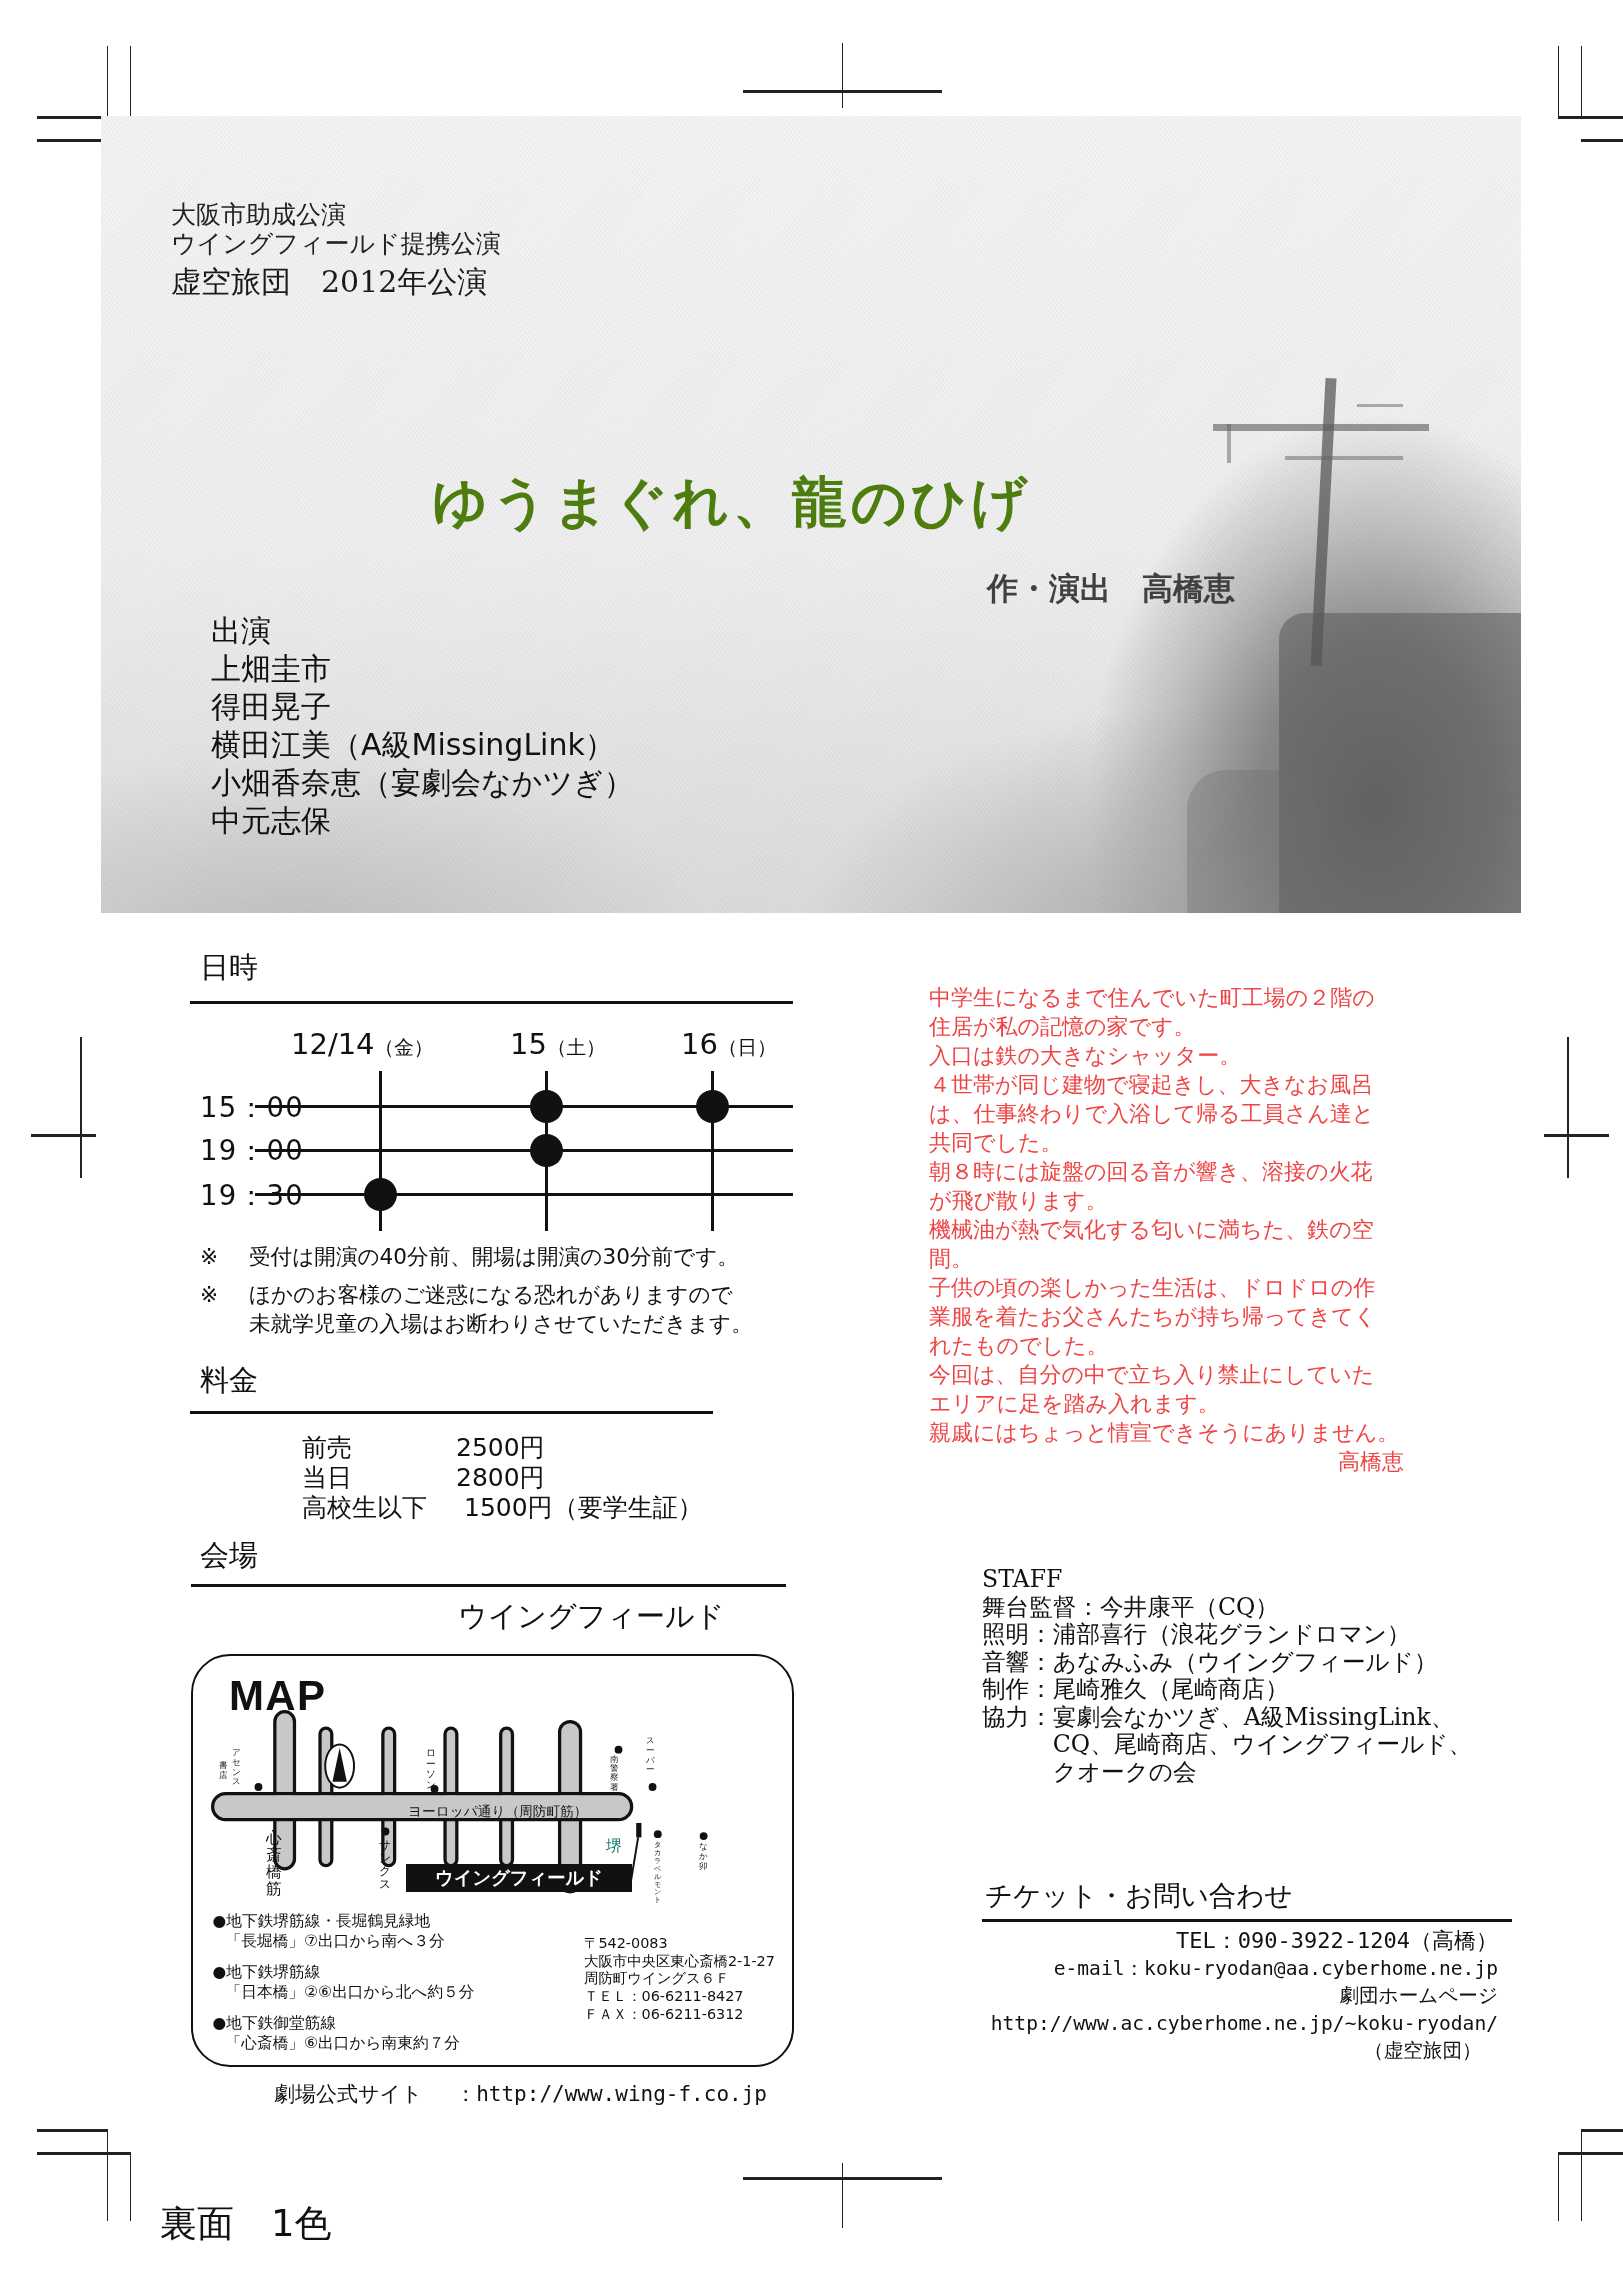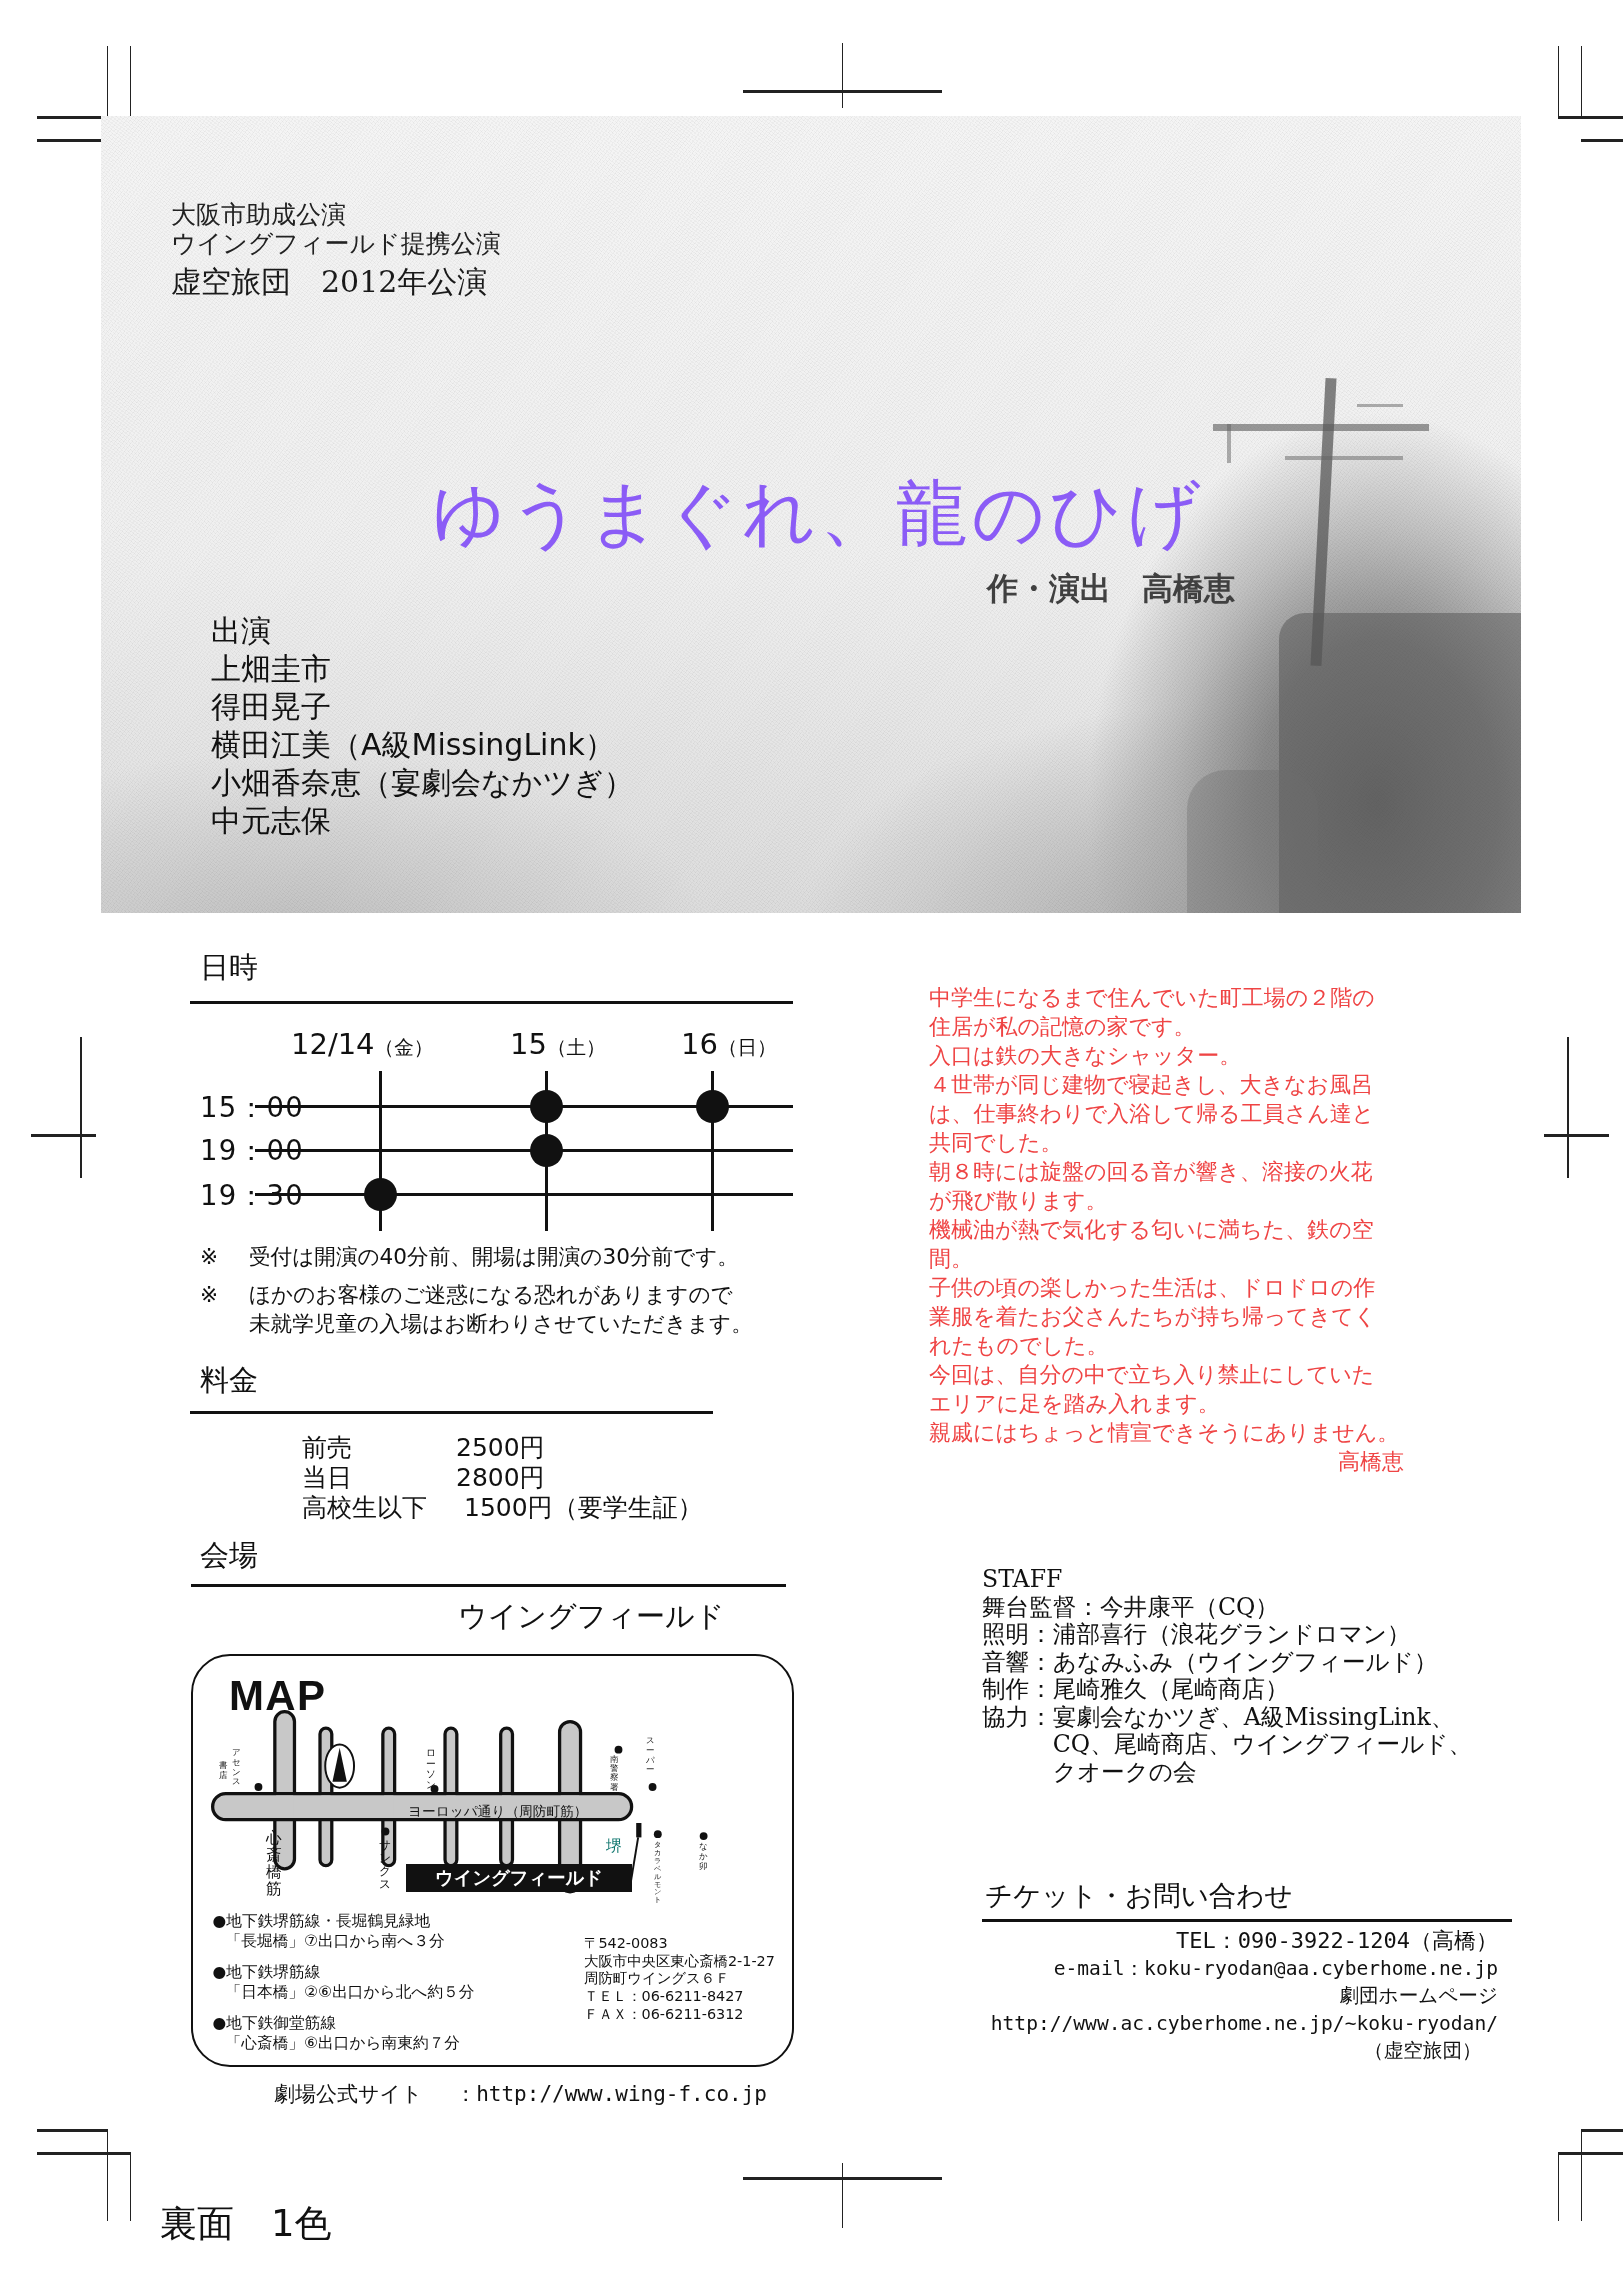--- a/index.html
+++ b/index.html
@@ -22,21 +22,21 @@
         }
   #hero .noise { position:absolute; inset:0;
     background-image:
       repeating-linear-gradient(37deg, rgba(0,0,0,0.035) 0 0.7px, transparent 0.7px 2.6px),
       repeating-linear-gradient(-53deg, rgba(0,0,0,0.03) 0 0.7px, transparent 0.7px 3.3px);
   }
   .pole { position:absolute; background:rgba(70,70,70,0.75); }
 
   .sponsor { font-size:25px; line-height:29px; color:#222; }
   .troupe-line { font-size:30px; color:#1a1a1a; }
-  .title { font-size:72px; letter-spacing:3.9px; color:#8b5cf6; font-weight:400; }
+  .title { font-size:55px; letter-spacing:3.9px; color:#4d7c0f; font-weight:700; }
   .author { font-size:31px; font-weight:700; color:#404040; }
   .cast-line { font-size:30px; line-height:38px; color:#111; }
 
   .section-h { font-size:29px; color:#111; }
   .rule { position:absolute; height:2.6px; background:#111; }
 
   .schedule-day { font-size:29px; color:#111; }
   .schedule-day small { font-size:19.6px; }
   .schedule-time { font-size:27.5px; color:#111; letter-spacing:1.3px; }
   .notes { font-size:21.6px; line-height:29px; color:#111; }

